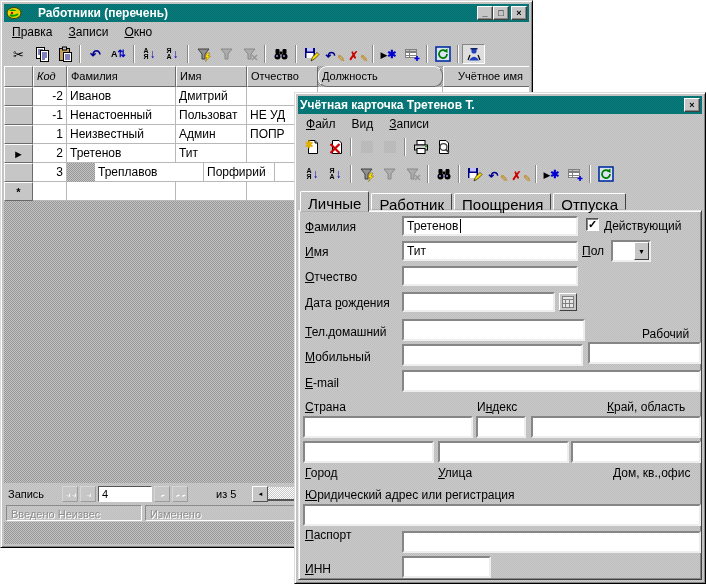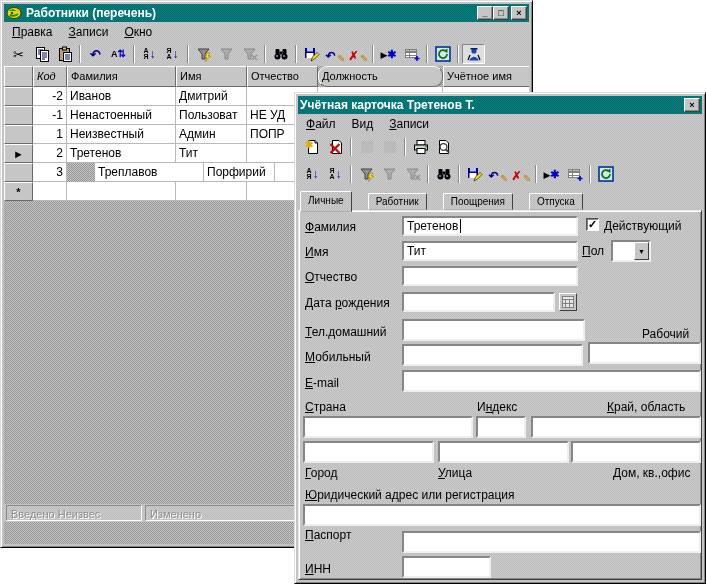--- a/index.html
+++ b/index.html
@@ -10,21 +10,21 @@
   
   .dz-teal { background-color:#008080; background-image:conic-gradient(#008080 25%,#0c6a6a 0 50%,#008080 0 75%,#0c6a6a 0); background-size:2px 2px; }
   .dz-gray { background-color:#c5c5c5; background-image:conic-gradient(#cacaca 25%,#bdbdbd 0 50%,#cacaca 0 75%,#bdbdbd 0); background-size:2px 2px; }
   .dz-mid  { background-color:#adadad; background-image:conic-gradient(#c3c3c3 25%,#979797 0 50%,#c3c3c3 0 75%,#979797 0); background-size:2px 2px; }
   .dz-track{ background-color:#e0e0e0; background-image:conic-gradient(#ffffff 25%,#c6c6c6 0 50%,#ffffff 0 75%,#c6c6c6 0); background-size:2px 2px; }
 
   .win { position:absolute; border:1px solid; border-color:#dcdcdc #000 #000 #dcdcdc;
          box-shadow: inset 1px 1px 0 #fff, inset -1px -1px 0 #868686; padding:3px; }
   .win-inner { display:flex; flex-direction:column; height:100%; overflow:hidden; }
 
-  .titlebar { height:18px; flex:none; display:flex; align-items:center; gap:4px; padding:0 2px;
+  .titlebar { height:18px; flex:none; display:flex; align-items:center; gap:16px; padding:0 2px;
               color:#fff; font-weight:bold; font-size:12px; white-space:nowrap; }
   .tb-sp { flex:1; }
   .tbbtn { width:16px; height:14px; flex:none; background:#c6c6c6; border:1px solid; border-color:#fff #404040 #404040 #fff;
            box-shadow: inset -1px -1px 0 #868686; display:flex; align-items:center; justify-content:center;
            font-size:9px; font-weight:bold; color:#000; line-height:1; }
   .tbbtn.close { margin-left:2px; }
   .appico { width:16px; height:16px; flex:none; display:flex; }
 
   .menubar { height:20px; flex:none; display:flex; align-items:center; font-size:12px; color:#000; }
   .mi { padding:2px 8px; white-space:nowrap; }
@@ -63,22 +63,22 @@
   .hscroll { flex:1; display:flex; align-items:center; margin-left:14px; height:16px; }
   .hs-track { flex:1; height:14px; border-bottom:2px solid #555; }
 
   .statusbar { height:18px; flex:none; display:flex; gap:3px; padding:1px 2px; align-items:center; }
   .spanel { height:16px; border:1px solid; border-color:#8a8a8a #fff #fff #8a8a8a; font-size:11px;
             color:#8f8f8f; text-shadow:1px 1px 0 #fff; padding:2px 4px 0; white-space:nowrap; overflow:hidden; flex:none; }
   .filler { height:22px; flex:none; }
 
   
   .tabs { height:22px; flex:none; display:flex; align-items:flex-end; padding:0 2px; position:relative; z-index:2; }
-  .tab { height:17px; padding:2px 7px 0; font-size:10px; border:1px solid; border-color:#fff #404040 #b0b0b0 #fff;
-         border-radius:2px 2px 0 0; margin-right:16px; white-space:nowrap; }
+  .tab { height:17px; padding:2px 7px 0; font-size:15px; border:1px solid; border-color:#fff #404040 #b0b0b0 #fff;
+         border-radius:2px 2px 0 0; margin-right:2px; white-space:nowrap; }
   .tab.active { height:21px; margin-bottom:-2px; padding-top:3px; }
   .panel { flex:1; border:1px solid; border-color:#e8e8e8 #404040 #404040 #e8e8e8;
            box-shadow: inset 1px 1px 0 #fff, inset -1px -1px 0 #868686; position:relative; overflow:hidden; }
   .flabel { position:absolute; font-size:12px; white-space:nowrap; color:#000; }
   .tin { position:absolute; background:#fff; border:2px solid; border-color:#868686 #eee #eee #868686;
          font-size:12px; font-family:"Liberation Sans",sans-serif; padding:0 3px; outline:none; color:#000; }
   .cb { position:absolute; width:13px; height:13px; background:#fff; border:1px solid; border-color:#555 #fff #fff #555;
         box-shadow: inset 1px 1px 0 #868686; display:flex; align-items:center; justify-content:center;
         font-size:11px; font-weight:bold; line-height:1; }
   .combo { position:absolute; background:#fff; border:2px solid; border-color:#868686 #eee #eee #868686; display:flex; }
@@ -232,21 +232,21 @@
       </div>
     <div class="tablearea dz-mid">
       <div id="w1table">
           <div class="dt-row" style="height: 21px;">
             <span class="sel"></span>
             <span class="th" style="width: 34px; font-style: italic;">Код</span>
             <span class="th" style="width: 109px;">Фамилия</span>
             <span class="th" style="width: 71px;">Имя</span>
             <span class="th" style="width: 71px;">Отчество</span>
             <span class="th" style="width: 125px; border-radius: 9px;">Должность</span>
-            <span class="th" style="width: 95px;">Учётное имя</span>
+            <span class="th" style="width: 95px; text-align: center;">Учётное имя</span>
           </div>
           <div class="dt-row" style="height: 19px;">
             <span class="sel"></span>
             <span class="td num" style="width: 34px;">-2</span>
             <span class="td" style="width: 109px;">Иванов</span>
             <span class="td" style="width: 71px;">Дмитрий</span>
             <span class="td" style="width: 71px;"></span>
             <span class="td" style="width: 125px;"></span>
             <span class="td" style="width: 95px;"></span>
           </div>
@@ -290,20 +290,34 @@
             <span class="sel">*</span>
             <span class="td" style="width: 34px;"></span>
             <span class="td" style="width: 109px;"></span>
             <span class="td" style="width: 71px;"></span>
             <span class="td" style="width: 71px;"></span>
             <span class="td" style="width: 125px;"></span>
             <span class="td" style="width: 95px;"></span>
           </div>
         </div>
     </div>
+    <div class="navbar" id="w1nav">
+        <span>Запись</span>
+        <span style="width: 14px;"></span>
+        <span class="navbtn off">◄◄</span>
+        <span class="navbtn off">◄</span>
+        <input class="navedit" value="4" style="">
+        <span class="navbtn off">►</span>
+        <span class="navbtn off">►►</span>
+        <span class="navof">из 5</span>
+        <span class="hscroll">
+          <span class="navbtn">◄</span>
+          <span class="hs-track dz-track"></span>
+        </span>
+      </div>
     <div class="statusbar" id="w1status">
         <span class="spanel" style="width: 136px;">Введено Неизвес</span>
         <span class="spanel" style="width: 172px;">Изменено</span>
       </div>
     <div class="filler dz-mid"></div>
   </div>
 </div>
 
 <div class="win dz-gray" style="left:294px; top:92px; width:412px; height:492px; z-index:2;">
   <div class="win-inner">

